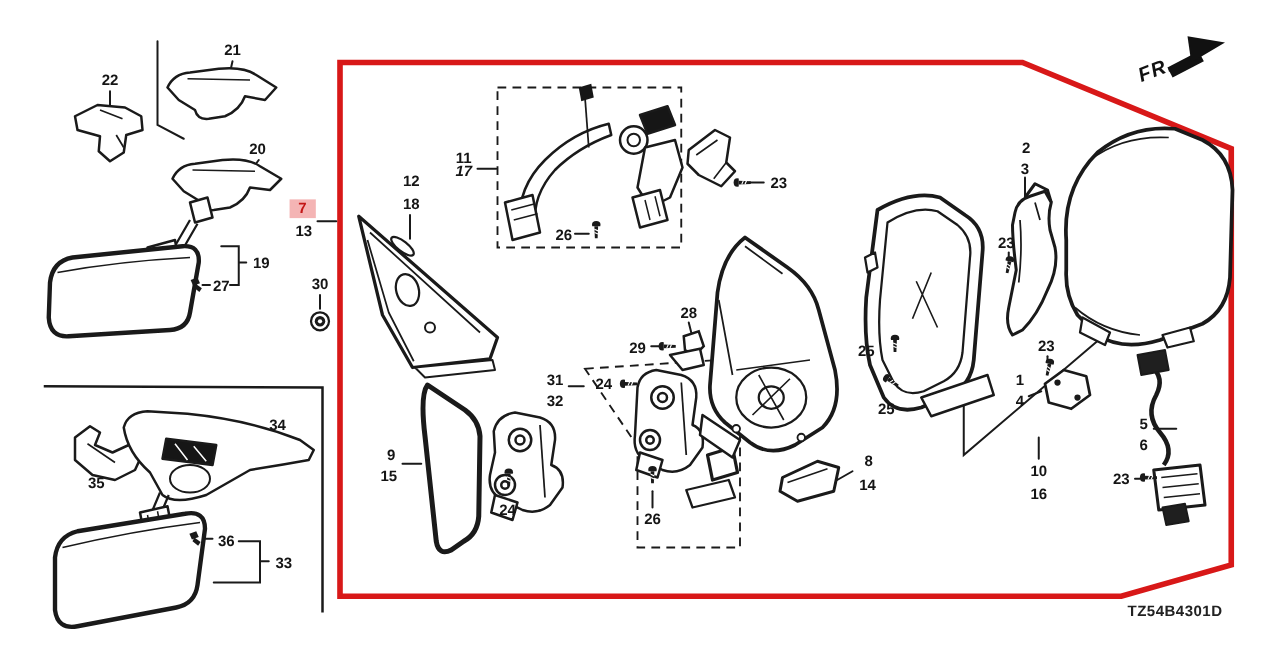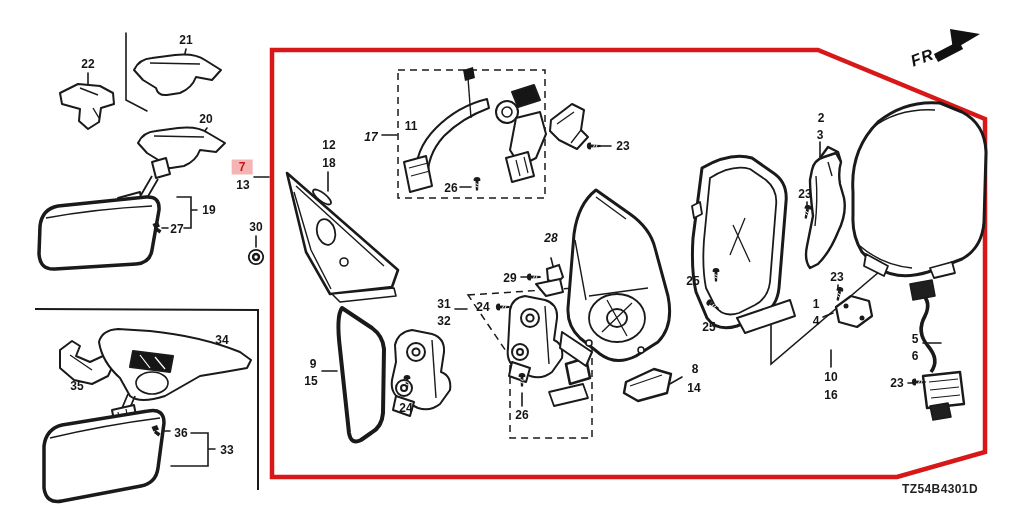--- a/index.html
+++ b/index.html
@@ -246,25 +246,25 @@
 <span class="callout" style="left:177px;top:229px;">27</span>
 <span class="callout hl" style="left:242px;top:167px;">7</span>
 <span class="callout" style="left:243px;top:185px;">13</span>
 <span class="callout" style="left:256px;top:227px;text-align:right;">30</span>
 <span class="callout" style="left:222px;top:340px;">34</span>
 <span class="callout" style="left:77px;top:386px;">35</span>
 <span class="callout" style="left:181px;top:433px;">36</span>
 <span class="callout" style="left:227px;top:450px;">33</span>
 <span class="callout" style="left:329px;top:145px;">12</span>
 <span class="callout" style="left:329px;top:163px;">18</span>
-<span class="callout" style="left:371px;top:126px;margin-left:40px;">11</span>
+<span class="callout" style="left:371px;top:126px;">11</span>
 <span class="callout" style="left:371px;top:137px;font-style:italic;">17</span>
 <span class="callout" style="left:451px;top:188px;">26</span>
 <span class="callout" style="left:623px;top:146px;">23</span>
-<span class="callout" style="left:551px;top:238px;font-style:italic;">28</span>
+<span class="callout" style="left:551px;top:250px;">28</span>
 <span class="callout" style="left:510px;top:278px;">29</span>
 <span class="callout" style="left:444px;top:304px;">31</span>
 <span class="callout" style="left:444px;top:321px;">32</span>
 <span class="callout" style="left:483px;top:307px;">24</span>
 <span class="callout" style="left:406px;top:408px;">24</span>
 <span class="callout" style="left:313px;top:364px;">9</span>
 <span class="callout" style="left:311px;top:381px;">15</span>
 <span class="callout" style="left:522px;top:415px;">26</span>
 <span class="callout" style="left:695px;top:369px;">8</span>
 <span class="callout" style="left:694px;top:388px;">14</span>

